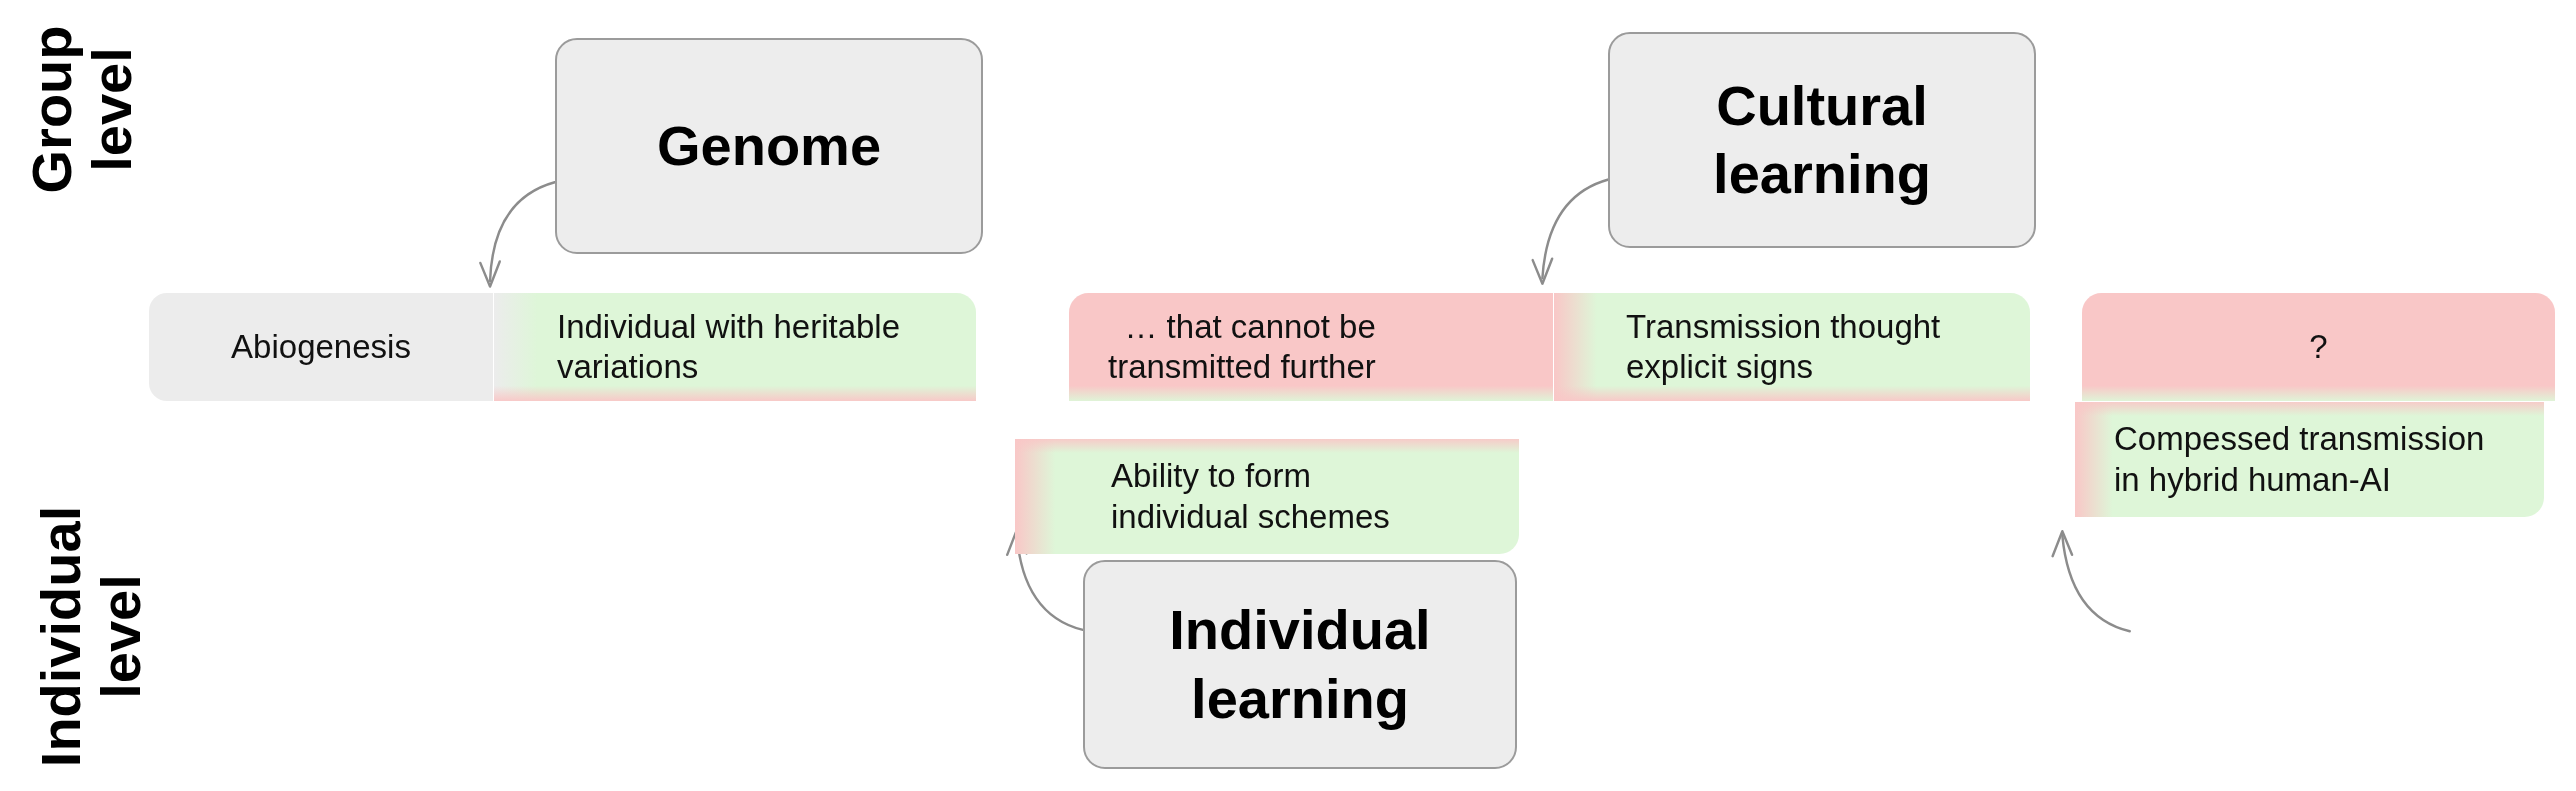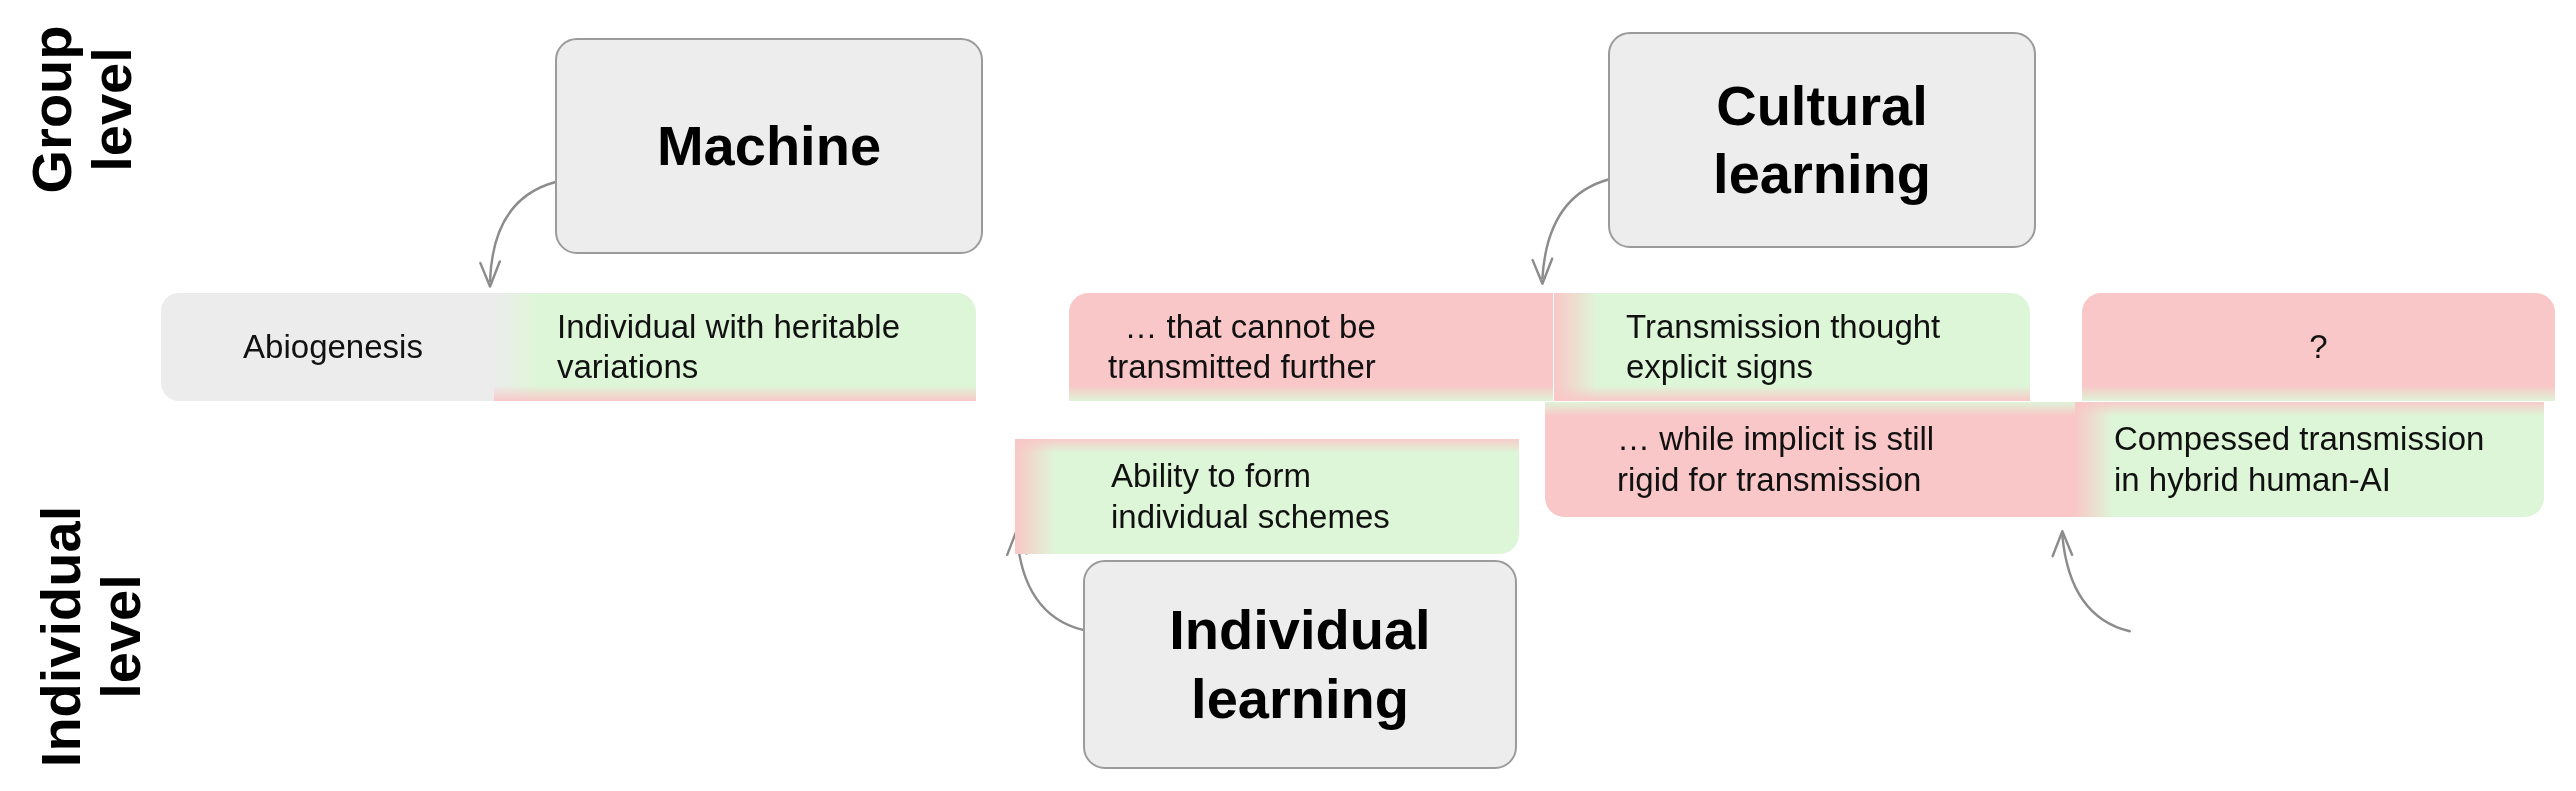--- a/index.html
+++ b/index.html
@@ -50,21 +50,20 @@
     box-sizing: border-box;
   }
   .r1 { top: 293px; height: 108px; }
   .r2 { top: 402px; height: 115px; }
 
   .seg.s-a {
     left: 149px; width: 344px;
     background: #ececec;
     border-radius: 18px 0 0 18px;
     justify-content: center;
-    margin-left: 12px;
   }
   .seg.s-b {
     left: 494px; width: 482px;
     background-image:
       linear-gradient(to bottom, rgba(249,199,199,0) calc(100% - 15.3px), rgba(249,199,199,0.95) 100%),
       linear-gradient(to right, #ececec 0%, #def6d8 9%, #def6d8 100%);
     border-radius: 0 19.5px 0 0;
     padding-left: 63px;
   }
   .seg.s-c {
@@ -151,36 +150,34 @@
       <path d="M 3064 908 C 3006 894, 2974 846, 2967 770"></path>
       <path d="M 2953 800 L 2967 764 L 2981 798"></path>
     </g>
   </svg>
 
   <div class="side-label group">Group
 level</div>
   <div class="side-label indiv">Individual
 level</div>
 
-  <div class="node genome">Machine</div>
+  <div class="node genome">Genome</div>
   <div class="node cultural">Cultural
 learning</div>
   <div class="node individual">Individual
 learning</div>
 
   <div class="seg r1 s-a">Abiogenesis</div>
   <div class="seg r1 s-b">Individual with heritable
 variations</div>
   <div class="seg r1 s-c">… that cannot be
 transmitted further</div>
   <div class="seg r1 s-d">Transmission thought
 explicit signs</div>
   <div class="seg r1 s-e">?</div>
 
   <div class="seg r2 s-g">Ability to form
 individual schemes</div>
-  <div class="seg r2 s-h">… while implicit is still
-rigid for transmission</div>
   <div class="seg r2 s-i">Compessed transmission
 in hybrid human-AI</div>
 
 </div>
 
 
 </body></html>

